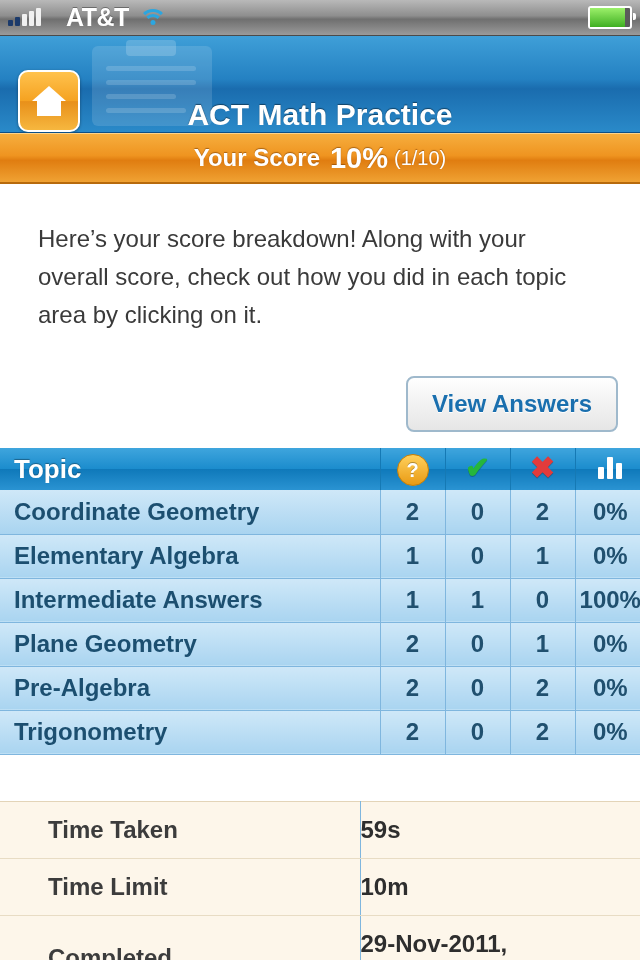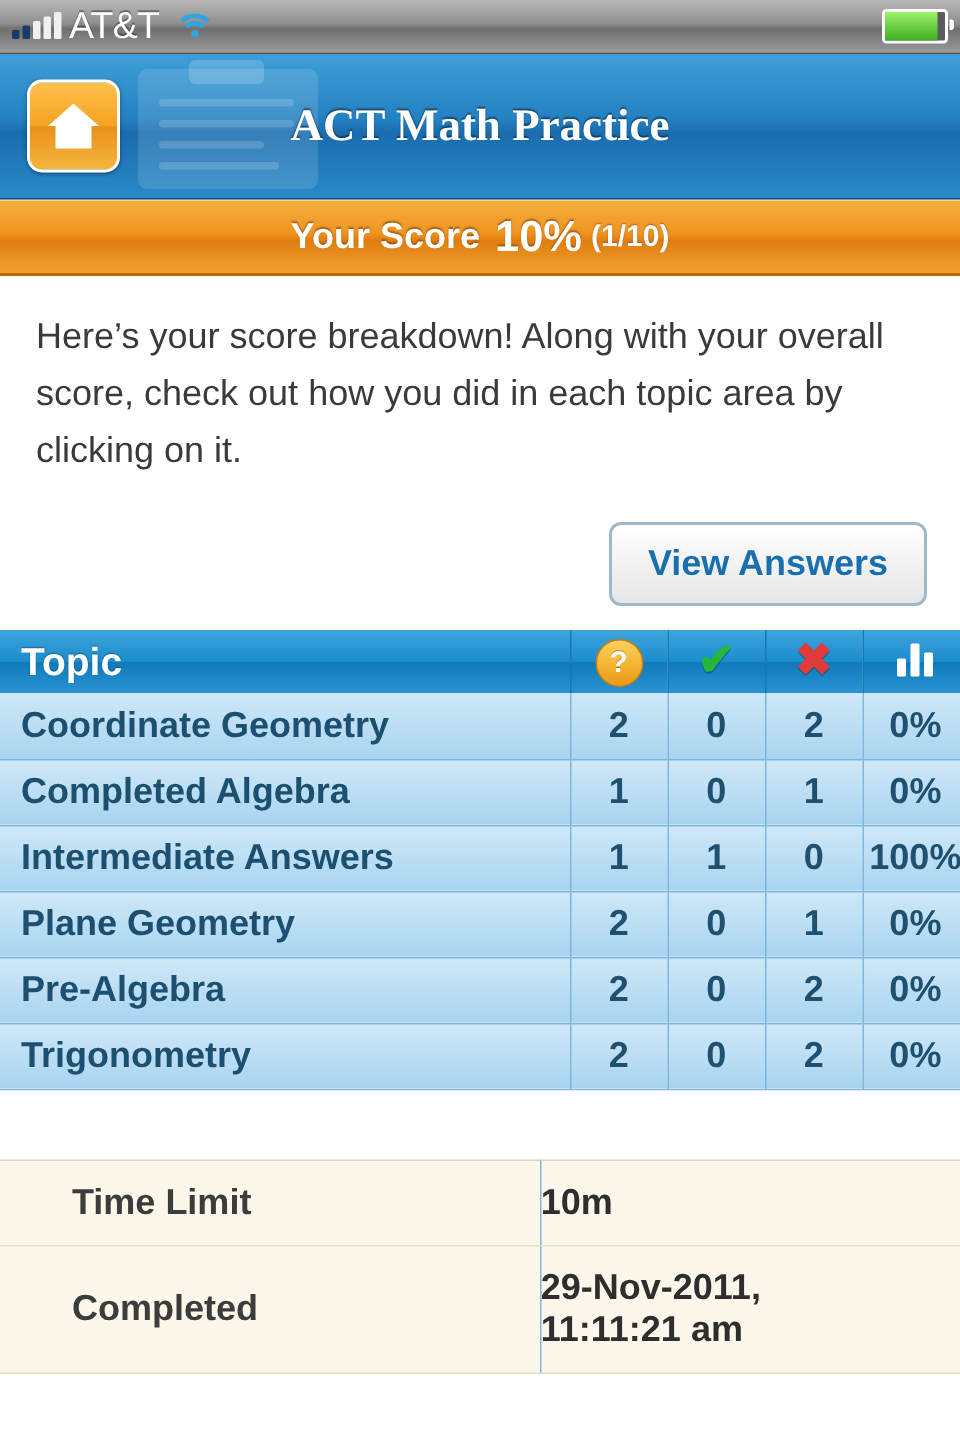--- a/index.html
+++ b/index.html
@@ -38,25 +38,26 @@
     background: #1b3a6b;
     border-radius: 1px;
   }
   .signal-bars i:nth-child(1) { height: 6px; }
   .signal-bars i:nth-child(2) { height: 9px; }
   .signal-bars i:nth-child(3) { height: 12px; background:#f0f0f0; }
   .signal-bars i:nth-child(4) { height: 15px; background:#f0f0f0; }
   .signal-bars i:nth-child(5) { height: 18px; background:#f0f0f0; }
   .carrier {
     font-size: 25px;
-    font-weight: normal;
+    font-weight: bold;
     color: #ffffff;
     text-shadow: 0 -1px 0 rgba(0,0,0,0.35);
     letter-spacing: -0.5px;
     margin-right: 10px;
+    margin-left: 20px;
   }
   .wifi-icon { width: 28px; height: 22px; position: relative; }
   .wifi-icon span {
     position: absolute;
     left: 50%;
     transform: translateX(-50%);
     border: 3px solid #2ba6e0;
     border-bottom-color: transparent;
     border-left-color: transparent;
     border-right-color: transparent;
@@ -100,24 +101,23 @@
     width: 88%;
     background: linear-gradient(to bottom, #9cf06a, #3faf22);
   }
 
   
   .titlebar {
     height: 96px;
     background: linear-gradient(to bottom, #3f9fd8 0%, #2481c2 45%, #1a6cae 55%, #2a8ac9 100%);
     position: relative;
     display: flex;
-    align-items: center;
+    align-items: flex-end;
     border-bottom: 1px solid #0d4f86;
     overflow: hidden;
-    font-family: Liberation Serif, serif;
   }
   .clipboard-deco {
     position: absolute;
     left: 92px; top: 10px;
     width: 120px; height: 80px;
     background: rgba(255,255,255,0.13);
     border-radius: 6px;
   }
   .clipboard-deco::before {
     content: "";
@@ -191,29 +191,29 @@
     border-bottom: 2px solid #b76a0c;
     border-top: 1px solid #ffd489;
     display: flex;
     align-items: center;
     justify-content: center;
     color: #ffffff;
     text-shadow: 0 -1px 1px rgba(120,60,0,0.6);
   }
   .score-label { font-size: 24px; font-weight: bold; }
   .score-pct { font-size: 29px; font-weight: bold; margin: 0 6px 0 10px; }
-  .score-frac { font-size: 20px; font-weight: bold; }
+  .score-frac { font-size: 20px; font-weight: normal; }
 
   
   .intro {
     padding: 20px 22px 8px 22px;
     background: #ffffff;
   }
   .intro p {
-    margin: 2px;
+    margin: 16px;
     font-size: 24px;
     color: #3a3a3a;
     line-height: 38px;
   }
   .btn-row {
     display: flex;
     justify-content: flex-end;
     padding: 18px 22px 16px 22px;
     background: #ffffff;
   }
@@ -401,21 +401,21 @@
   </thead>
   <tbody>
     <tr>
       <td>Coordinate Geometry</td>
       <td class="num">2</td>
       <td class="num">0</td>
       <td class="num">2</td>
       <td class="pct">0%</td>
     </tr>
     <tr>
-      <td>Completed Algebra</td>
+      <td>Elementary Algebra</td>
       <td class="num">1</td>
       <td class="num">0</td>
       <td class="num">1</td>
       <td class="pct">0%</td>
     </tr>
     <tr>
       <td>Intermediate Answers</td>
       <td class="num">1</td>
       <td class="num">1</td>
       <td class="num">0</td>
@@ -445,20 +445,24 @@
   </tbody>
 </table>
 
 <div class="footer-wrap">
   <table class="info-table">
     <colgroup>
         <col class="info-label-col">
         <col class="info-val-col">
       </colgroup>
     <tbody>
+      <tr>
+        <td>Time Taken</td>
+        <td class="val">59s</td>
+      </tr>
       <tr>
         <td>Time Limit</td>
         <td class="val">10m</td>
       </tr>
       <tr>
         <td>Completed</td>
         <td class="val">
           <span>29-Nov-2011,</span>
           <span class="val-line2">11:11:21  am</span>
         </td>

